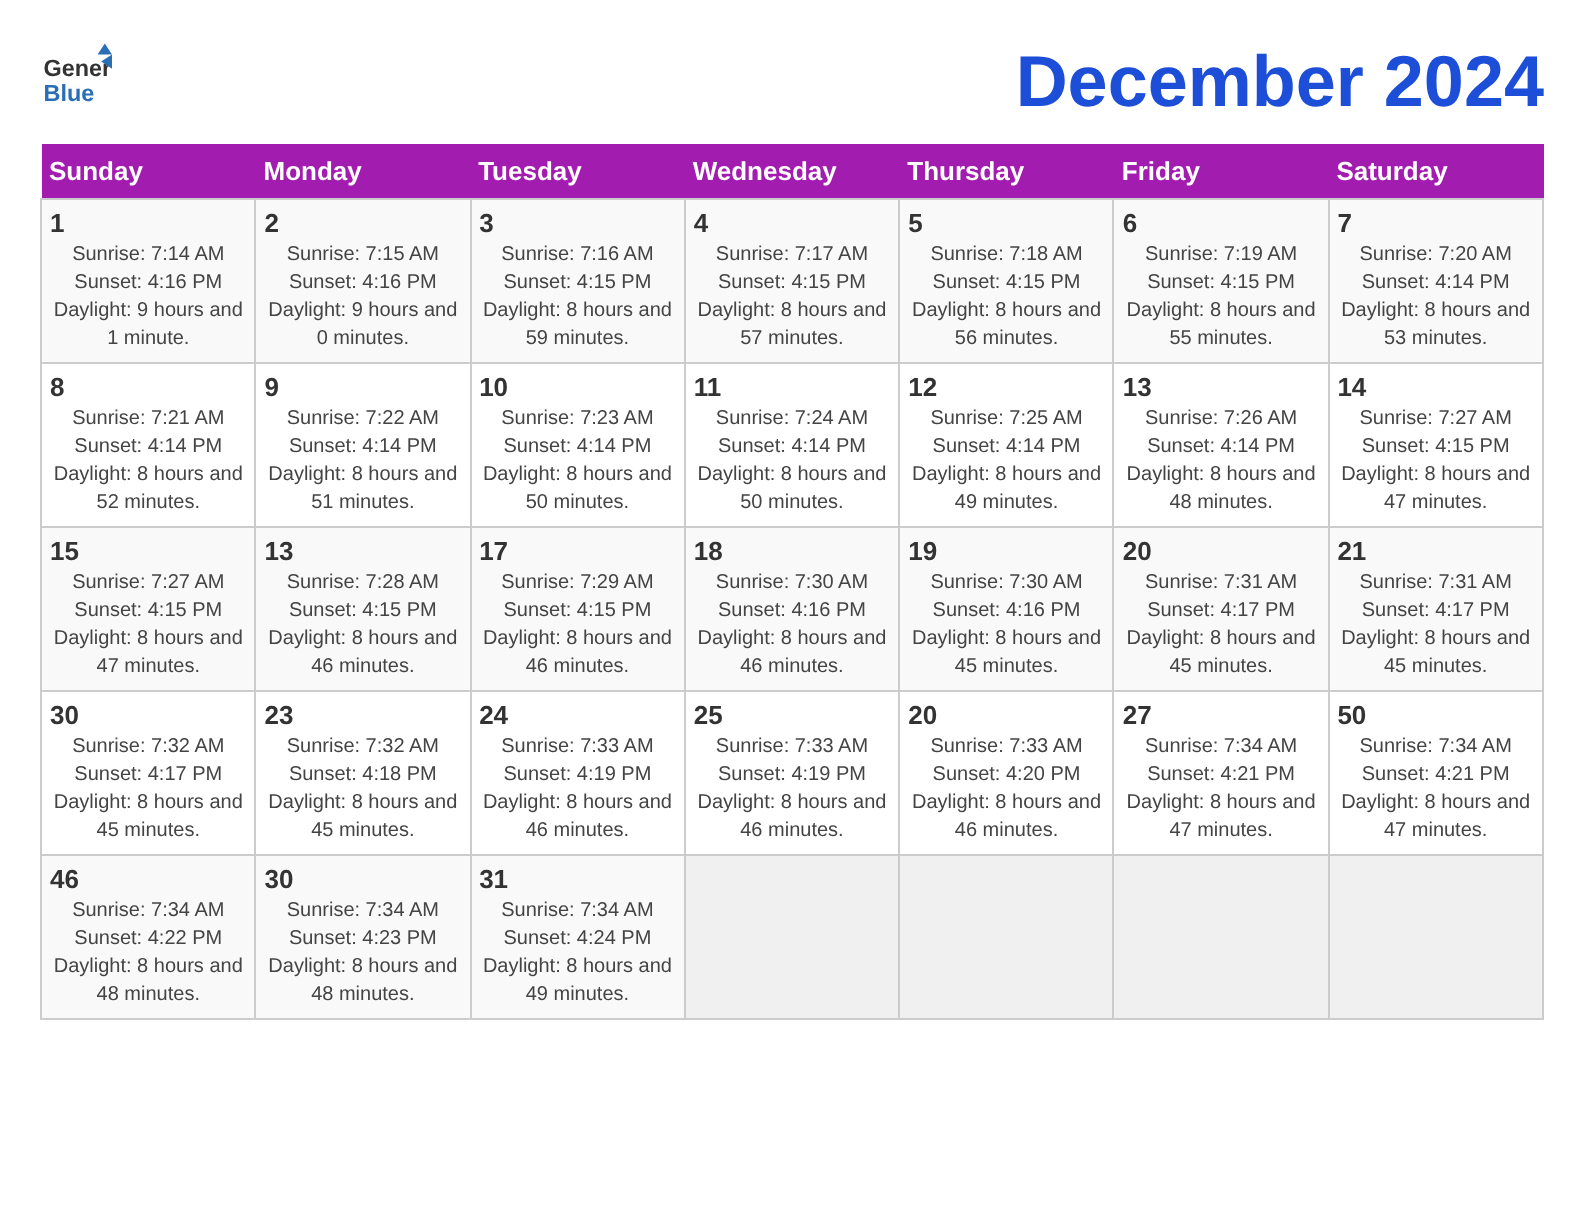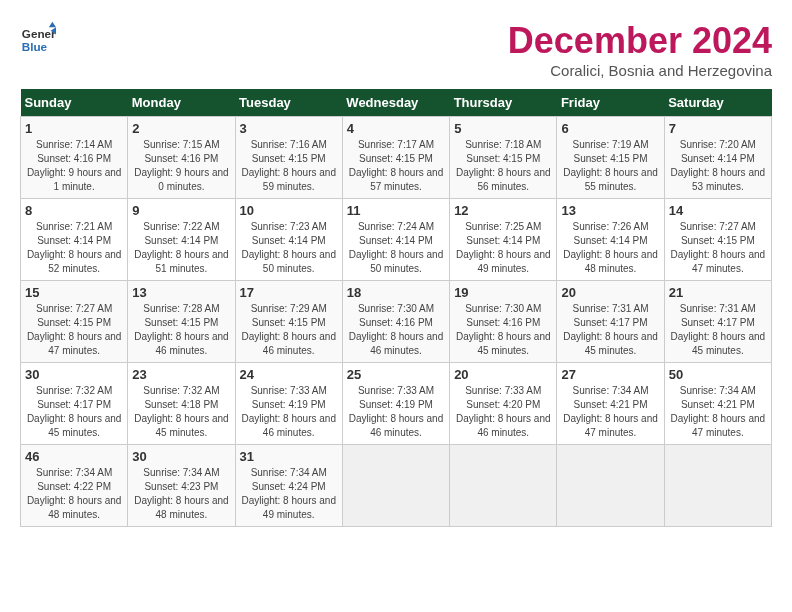--- a/index.html
+++ b/index.html
@@ -24,33 +24,33 @@
     .logo-icon {
       width: 36px;
       height: 36px;
     }
     .title-area {
       text-align: right;
     }
     .month-title {
       font-size: 36px;
       font-weight: bold;
-      color: #be185d;
+      color: #1d4ed8;
     }
     .location {
       font-size: 15px;
       color: #555;
     }
     .calendar {
       width: 100%;
       border-collapse: collapse;
       font-size: 11px;
     }
     .calendar th {
-      background-color: #14532d;
+      background-color: #a21caf;
       color: white;
       padding: 6px 4px;
       text-align: left;
       font-size: 13px;
       font-weight: bold;
     }
     .calendar td {
       border: 1px solid #ccc;
       vertical-align: top;
       padding: 4px;
@@ -88,21 +88,20 @@
   <div class="logo">
     <svg class="logo-icon" viewBox="0 0 40 40">
       <text x="2" y="20" font-size="13" font-weight="bold" fill="#333">General</text>
       <text x="2" y="34" font-size="13" font-weight="bold" fill="#2a6eb5">Blue</text>
       <polygon points="32,8 40,8 36,2" fill="#2a6eb5"></polygon>
       <polygon points="34,12 40,8 40,16" fill="#2a6eb5"></polygon>
     </svg>
   </div>
   <div class="title-area">
     <div class="month-title">December 2024</div>
-    <div class="location">Coralici, Bosnia and Herzegovina</div>
   </div>
 </div>
 
 <table class="calendar">
   <thead>
     <tr>
       <th>Sunday</th>
       <th>Monday</th>
       <th>Tuesday</th>
       <th>Wednesday</th>

